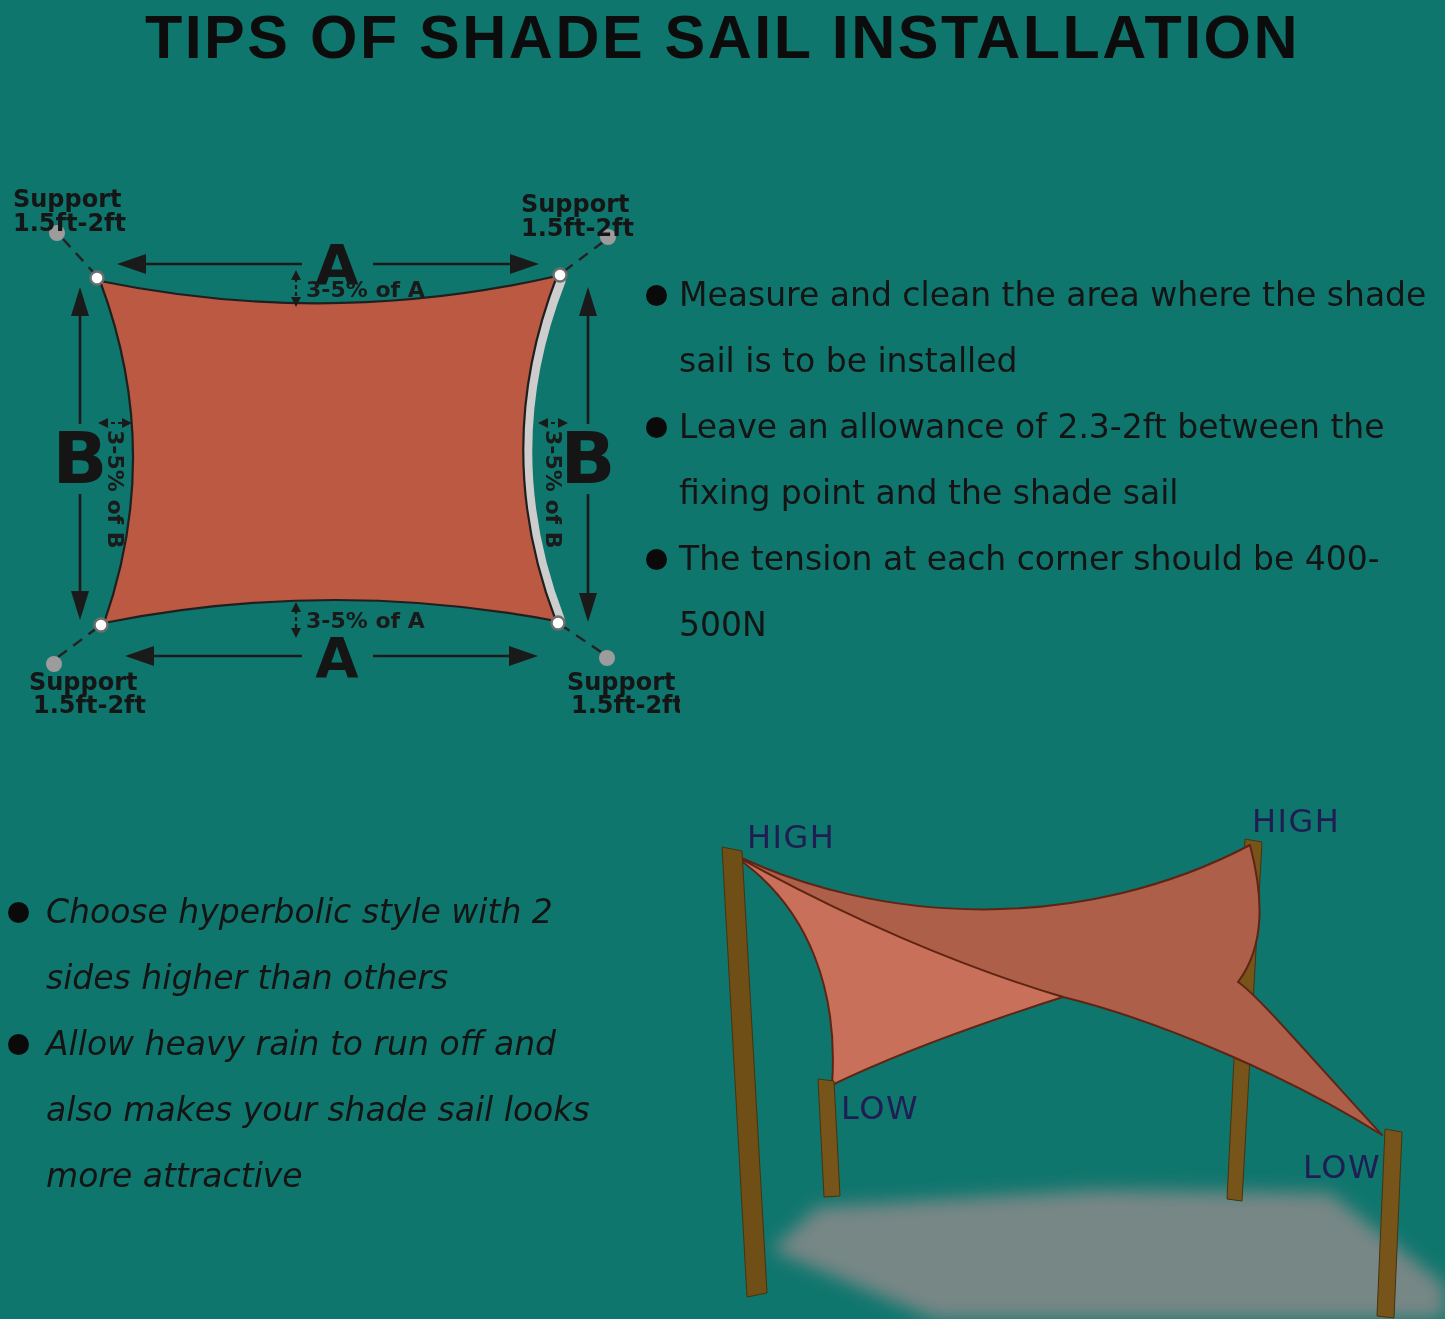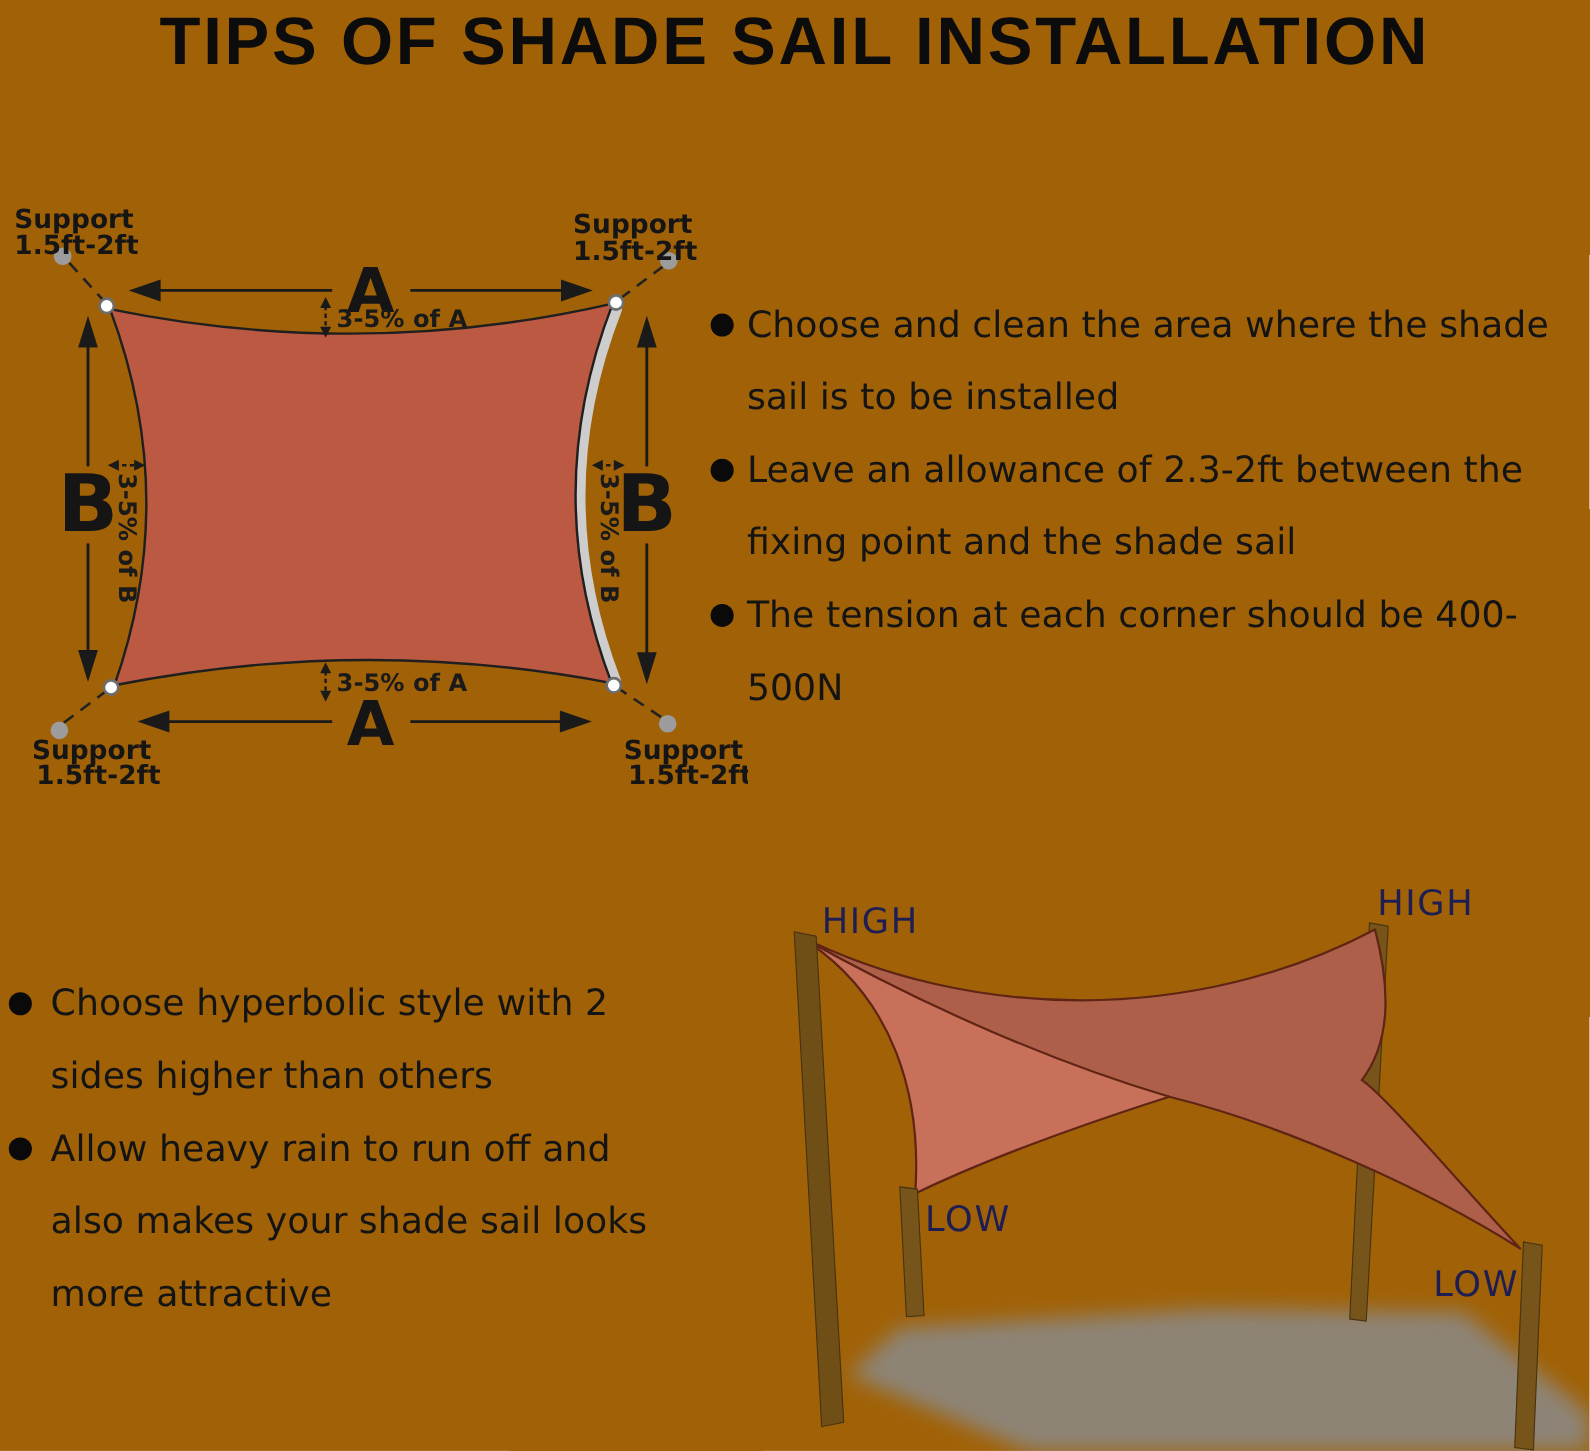--- a/index.html
+++ b/index.html
@@ -1,33 +1,33 @@
 <!DOCTYPE html>
 <html><head>
 <meta charset="utf-8">
 <style>
   html,body{margin:0;padding:0;background:#ffffff;}
-  #page{position:relative;width:1445px;height:1319px;background:#a16207;overflow:hidden;
+  #page{position:relative;width:1445px;height:1319px;background:#0f766e;overflow:hidden;
         font-family:"DejaVu Sans",sans-serif;color:#111;}
   .title{position:absolute;top:2px;left:0;width:1445px;text-align:center;
          font-family:"Liberation Sans",sans-serif;font-weight:900;font-size:61px;
          letter-spacing:2.5px;color:#0c0c0c;white-space:nowrap;}
   svg{position:absolute;}
   #diagram-svg{left:0;top:170px;}
   #illus-svg{left:680px;top:780px;}
   .tips{position:absolute;display:flex;flex-direction:column;}
   #tips-right{left:646px;top:262px;width:795px;}
   #tips-left{left:8px;top:879px;width:620px;}
   .tip{display:flex;align-items:flex-start;}
   .bullet{flex:0 0 auto;width:21px;height:21px;border-radius:50%;background:#0a0a0a;
           margin:23px 12px 0 0;}
   #tips-left .bullet{margin-right:17px;}
   .tip-text{font-size:33px;line-height:66px;color:#141414;}
   #tips-right .tip-text{width:750px;}
-  #tips-left .tip-text{width:580px;}
+  #tips-left .tip-text{width:580px;font-style:italic;}
   text{font-family:"DejaVu Sans",sans-serif;}
   .dim-letter{font-weight:bold;fill:#151515;}
   .sag-text{font-size:22px;font-weight:700;fill:#1a1a1a;}
   .support-text{font-size:24px;font-weight:700;fill:#151515;}
   .illus-label{font-size:32px;letter-spacing:1.5px;}
 </style>
 </head>
 <body>
 
 <div id="page">
@@ -131,21 +131,21 @@
     </g>
     <g>
       <text class="support-text" x="567" y="690">Support</text>
       <text class="support-text" x="571" y="713">1.5ft-2ft</text>
     </g>
   </svg>
 
   <div id="tips-right" class="tips">
     <div class="tip">
       <span class="bullet"></span>
-      <span class="tip-text">Choose and clean the area where the shade sail is to be installed</span>
+      <span class="tip-text">Measure and clean the area where the shade sail is to be installed</span>
     </div>
     <div class="tip">
       <span class="bullet"></span>
       <span class="tip-text">Leave an allowance of 2.3-2ft between the fixing point and the shade sail</span>
     </div>
     <div class="tip">
       <span class="bullet"></span>
       <span class="tip-text">The tension at each corner should be 400-500N</span>
     </div>
   </div>

